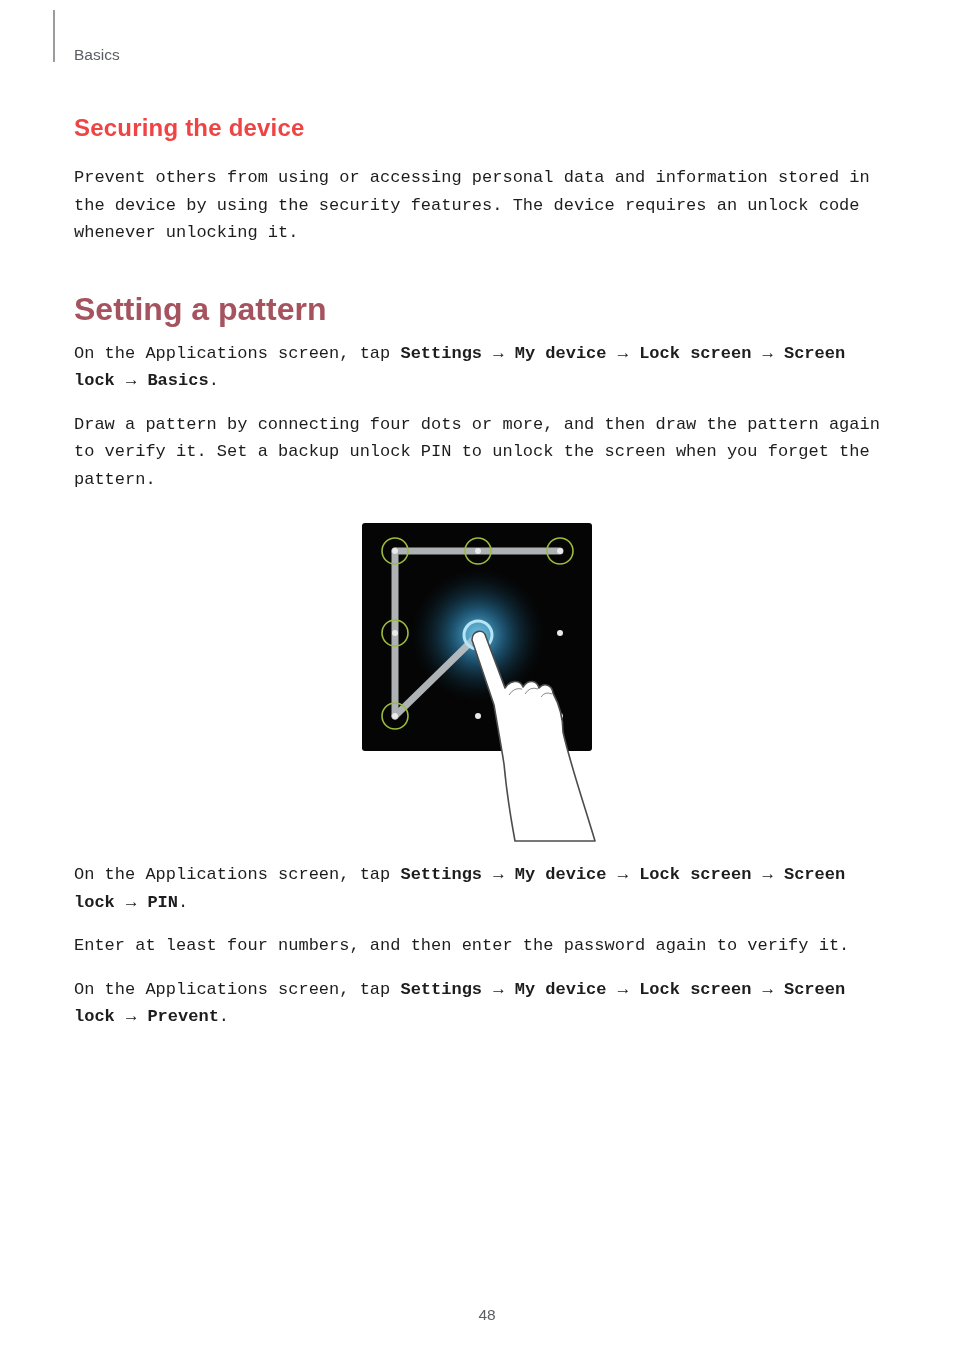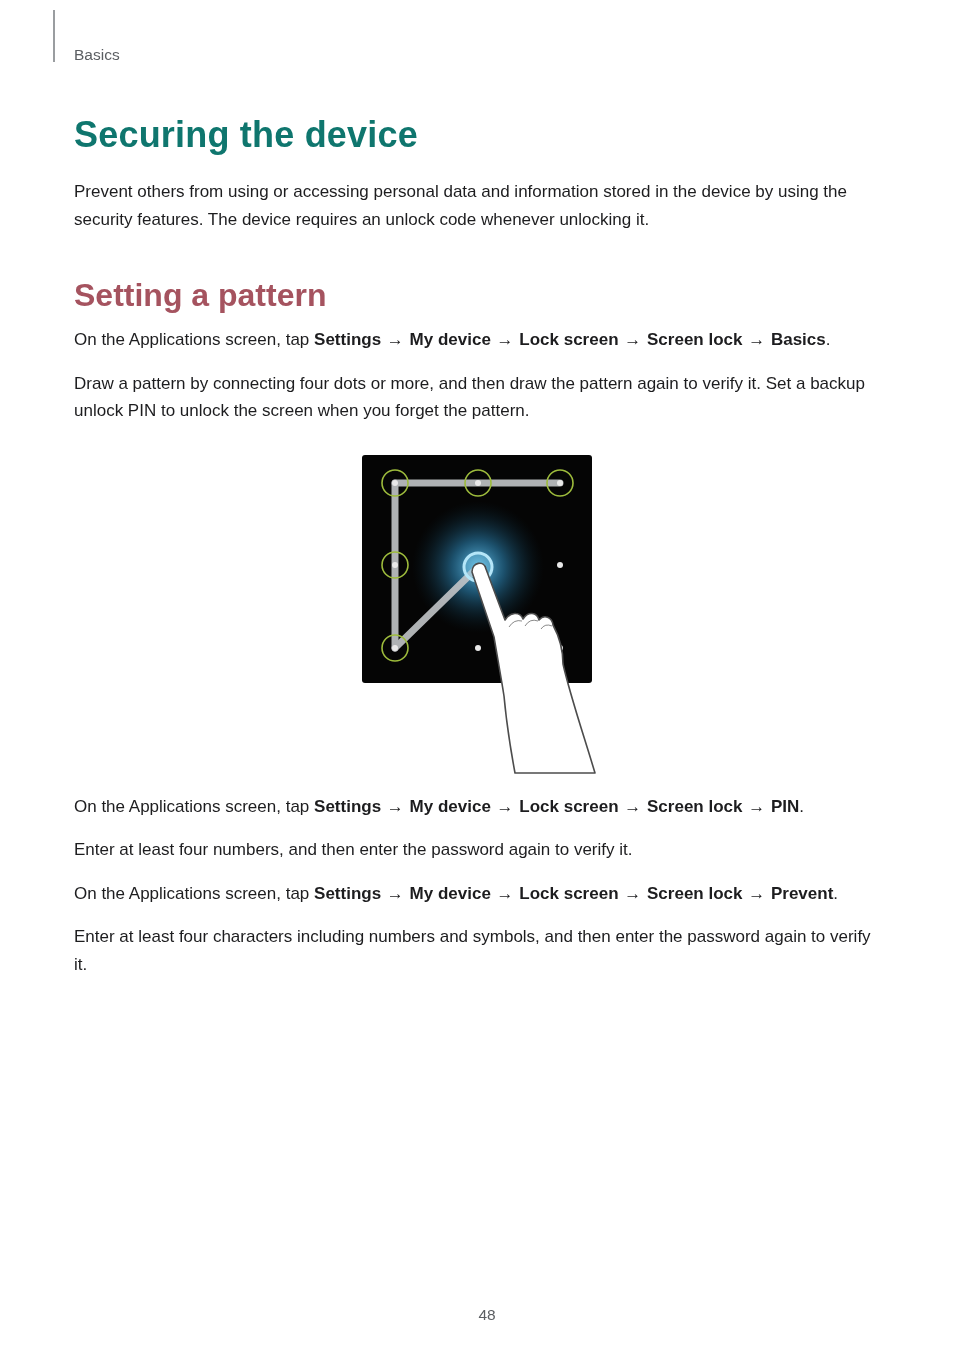--- a/index.html
+++ b/index.html
@@ -22,37 +22,38 @@
     height: 52px;
     background: #9a9da0;
   }
   .breadcrumb {
     padding-top: 46px;
     font-size: 15.5px;
     color: #5b5e62;
   }
   h1.doc-title {
     margin: 50px 0 22px;
-    font-size: 36px;
+    font-size: 24px;
     font-weight: 600;
-    color: #0f766e;
+    color: #ef4444;
     letter-spacing: 0.2px;
   }
   h2.sec {
     margin: 44px 0 12px;
     font-size: 32px;
     font-weight: 600;
     color: #a5535f;
   }
   p.body {
     font-size: 17px;
     line-height: 1.62;
     margin: 10px 0 16px;
     max-width: 812px;
     color: #1d1d1f;
+    font-family: Liberation Mono, monospace;
   }
   .arrow { margin: 0 1px; }
   b { font-weight: 700; }
   .figure {
     width: 230px;
     margin: 30px auto 20px;
   }
   .figure svg { display: block; overflow: visible; }
   .page-num {
     position: absolute;
@@ -168,17 +169,16 @@
     <b>Settings</b>
     <span class="arrow">→</span>
     <b>My device</b>
     <span class="arrow">→</span>
     <b>Lock screen</b>
     <span class="arrow">→</span>
     <b>Screen lock</b>
     <span class="arrow">→</span>
     <b>Prevent</b><span>.</span>
   </p>
-  <p class="body">Enter at least four characters including numbers and symbols, and then enter the password again to verify it.</p>
 
   <div class="page-num">48</div>
 
 </div>
 
 </body></html>

